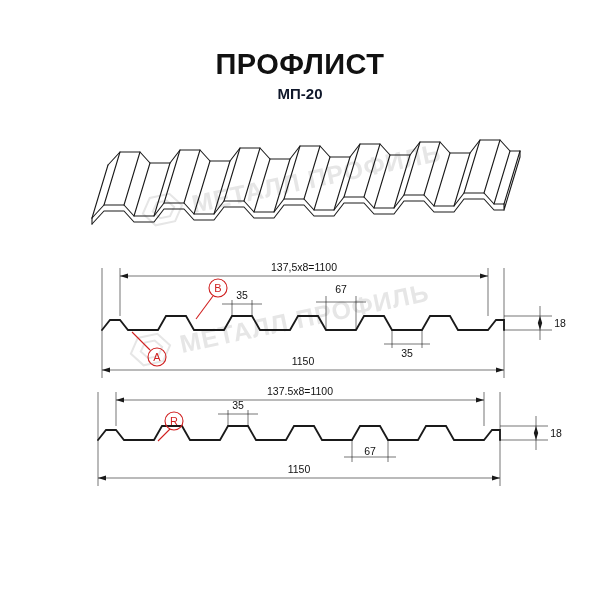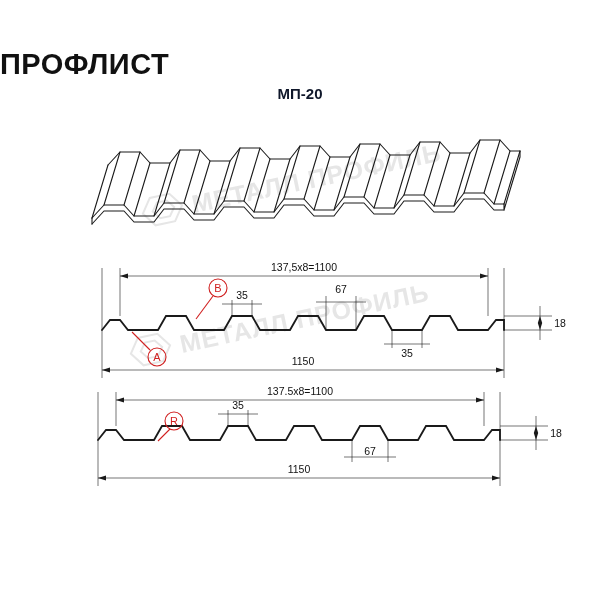--- a/index.html
+++ b/index.html
@@ -17,21 +17,21 @@
   }
   .page {
     position: absolute;
     inset: 0;
   }
   .title {
     position: absolute;
     top: 48px;
     left: 0;
     width: 600px;
-    text-align: left;
+    text-align: center;
     font-size: 29px;
     font-weight: bold;
     letter-spacing: 0.5px;
     color: #111;
   }
   .subtitle {
     position: absolute;
     top: 85px;
     left: 0;
     width: 600px;

